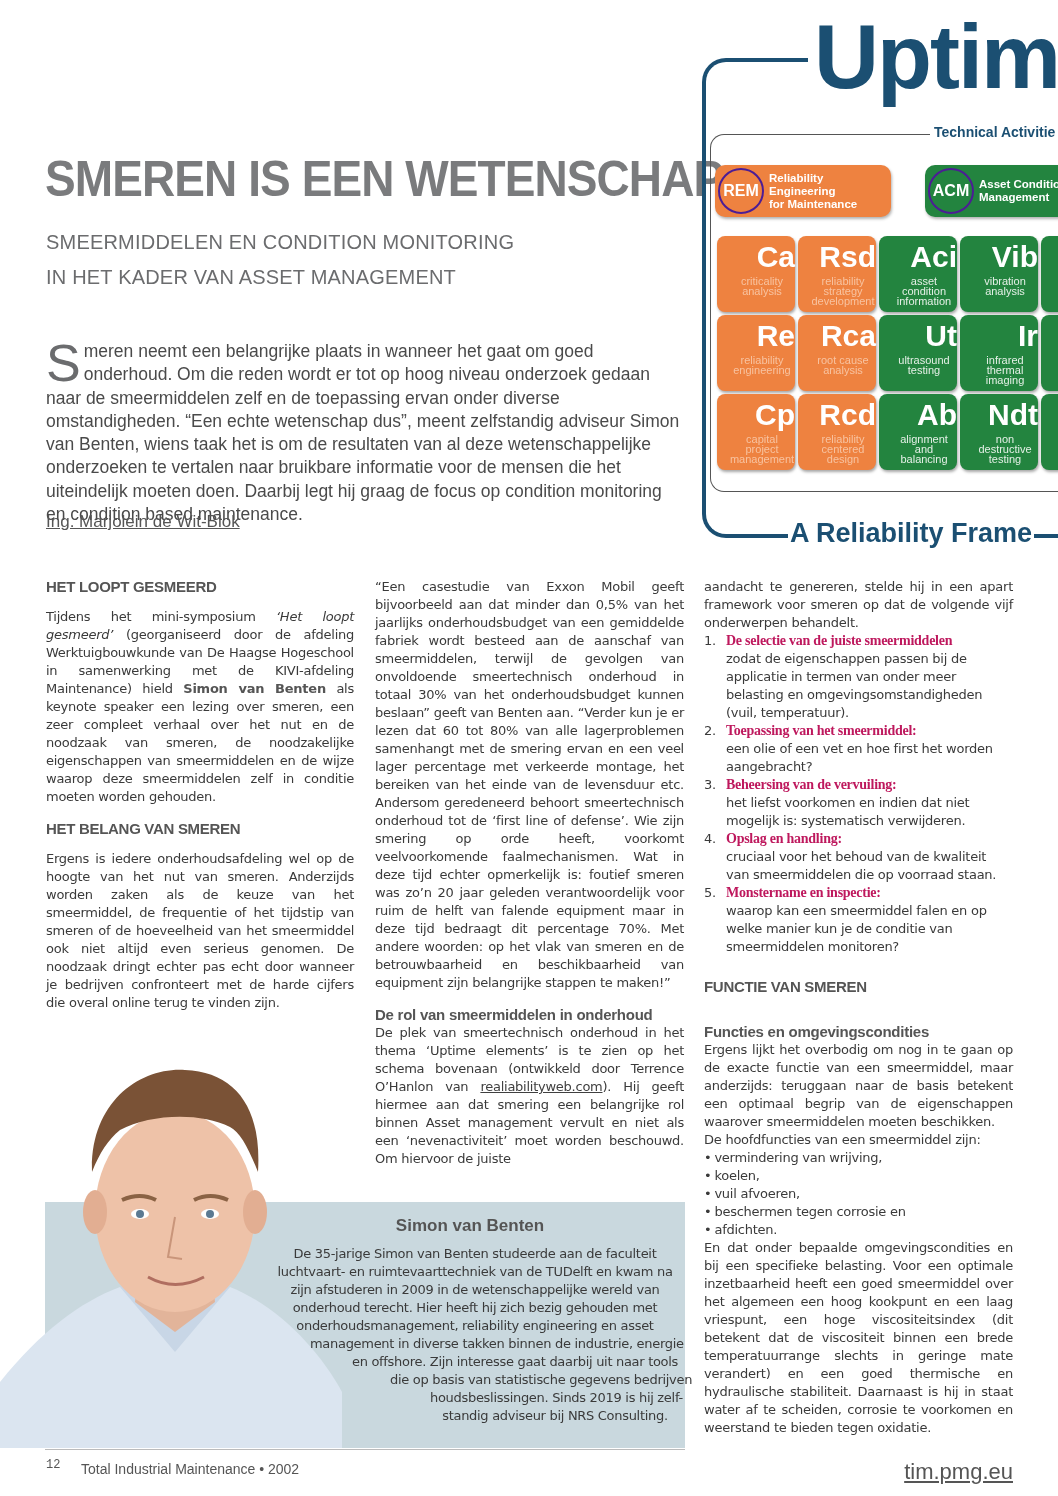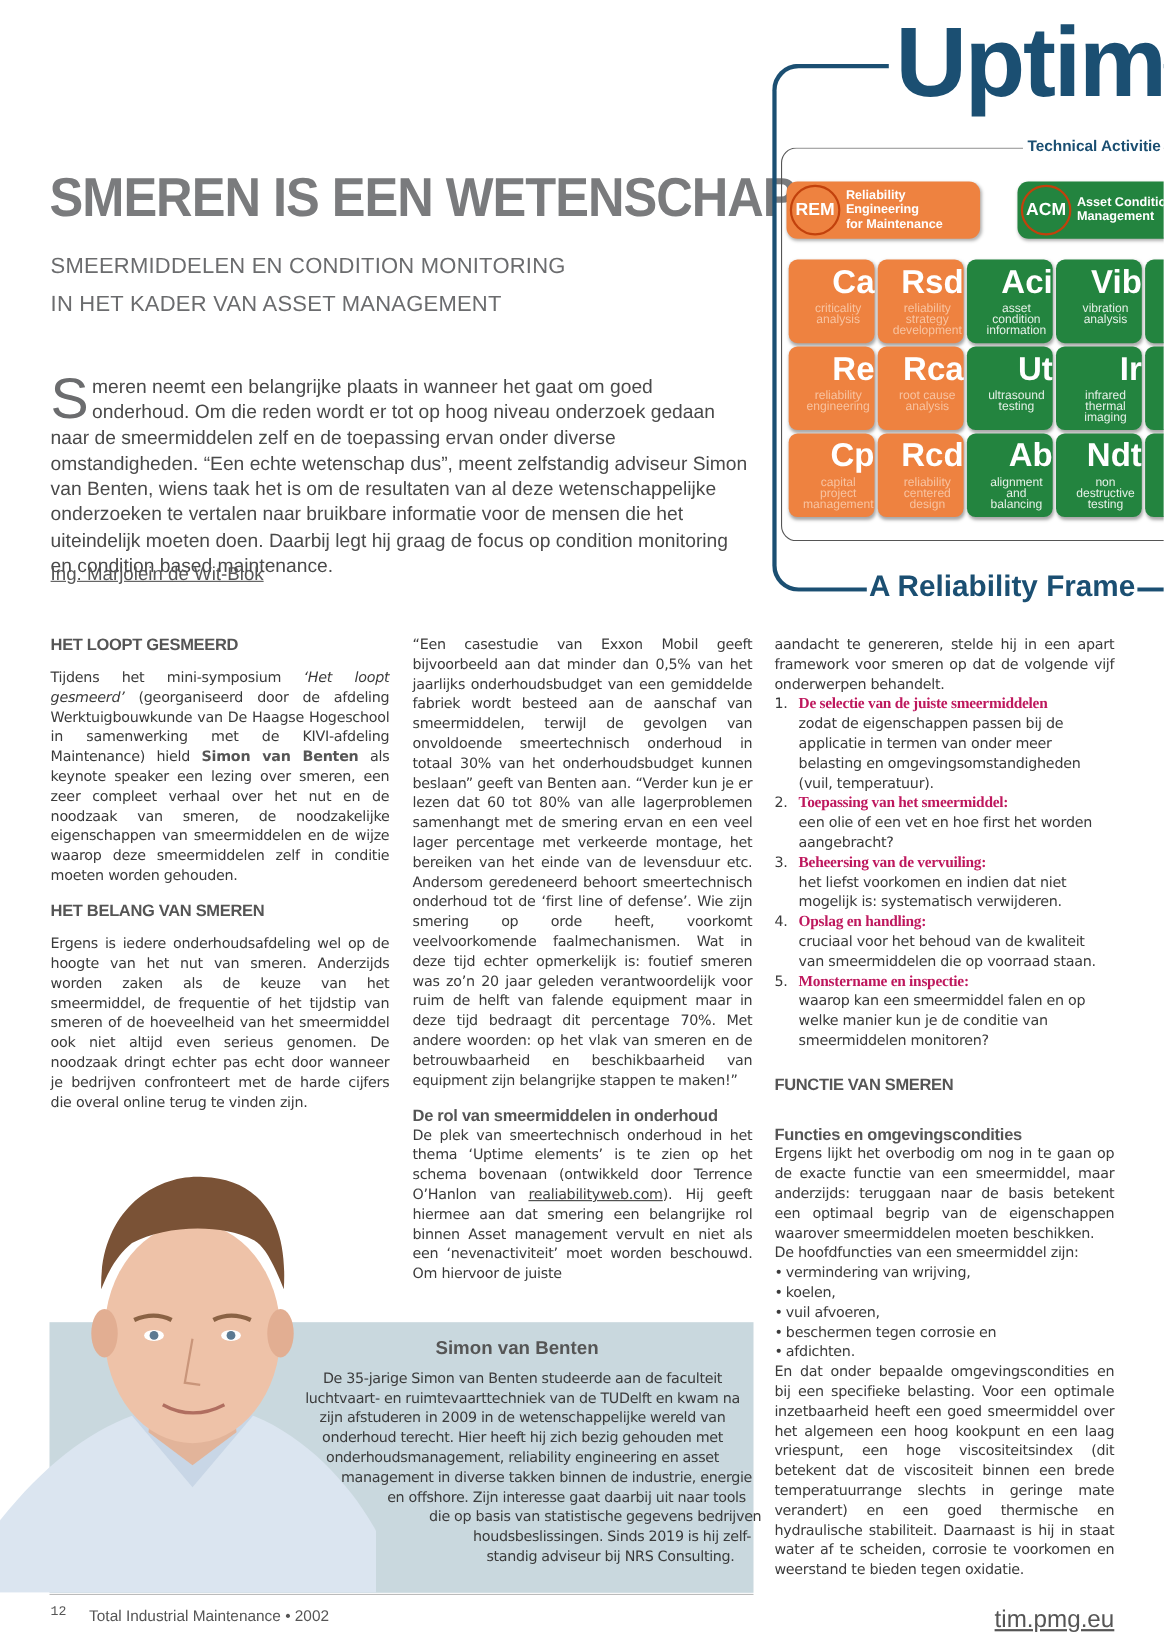--- a/index.html
+++ b/index.html
@@ -16,21 +16,21 @@
 
   
   .uptime { position: absolute; left: 700px; top: 0; width: 358px; height: 560px; overflow: hidden; }
   .up-frame { position: absolute; left: 2px; top: 58px; width: 400px; height: 480px; border: 4px solid #1b4f72; border-right: none; border-radius: 24px 0 0 24px; }
   .up-title { position: absolute; left: 108px; top: 12px; font-family: "Liberation Sans", sans-serif; font-weight: bold; font-size: 90px; line-height: 90px; color: #1b4f72; background: #fff; padding: 0 6px; letter-spacing: -2px; }
   .tech-frame { position: absolute; left: 10px; top: 134px; width: 380px; height: 358px; border: 1.5px solid #555; border-right: none; border-radius: 14px 0 0 14px; }
   .tech-label { position: absolute; left: 230px; top: 124px; font-family: "Liberation Sans", sans-serif; font-weight: bold; font-size: 14px; color: #1b4f72; background: #fff; padding: 0 4px; white-space: nowrap; }
   .pill { position: absolute; top: 165px; height: 52px; border-radius: 10px; display: flex; align-items: center; box-shadow: 1px 2px 3px rgba(0,0,0,0.3); }
   .pill.rem { left: 15px; width: 176px; background: #ee8240; }
   .pill.acm { left: 225px; width: 150px; background: #23843f; }
-  .pill-circle { width: 46px; height: 46px; border-radius: 50%; border: 2px solid #c2410c; margin-left: 3px; display: flex; align-items: center; justify-content: center; font-family: "Liberation Sans", sans-serif; font-weight: bold; font-size: 16px; color: #fff; flex: none; }
+  .pill-circle { width: 46px; height: 46px; border-radius: 50%; border: 2px solid #4c1d95; margin-left: 3px; display: flex; align-items: center; justify-content: center; font-family: "Liberation Sans", sans-serif; font-weight: bold; font-size: 16px; color: #fff; flex: none; }
   .pill-text { font-family: "Liberation Sans", sans-serif; font-weight: bold; font-size: 11.5px; line-height: 13px; color: #fff; margin-left: 5px; }
   .tile-grid { position: absolute; left: 17px; top: 236px; display: grid; grid-template-columns: repeat(5, 78px); grid-template-rows: repeat(3, 76px); gap: 3px; }
   .tile { border-radius: 8px; display: flex; flex-direction: column; align-items: flex-end; padding-top: 4px; box-shadow: 1px 2px 3px rgba(0,0,0,0.35); }
   .tile.orange { background: #ee8240; }
   .tile.green { background: #23843f; }
   .tile-sym { font-family: "Liberation Sans", sans-serif; font-weight: bold; font-size: 30px; line-height: 34px; color: #fff; }
   .tile-desc { font-family: "Liberation Sans", sans-serif; font-size: 11px; line-height: 10px; text-align: center; margin-top: 2px; margin-left: 12px; }
   .tile.orange .tile-desc { color: #f8c3a0; }
   .tile.green .tile-desc { color: #e4f0e6; }
   .up-bottom { position: absolute; left: 88px; top: 518px; font-family: "Liberation Sans", sans-serif; font-weight: bold; font-size: 27px; color: #1b4f72; background: #fff; padding: 0 2px; white-space: nowrap; }

